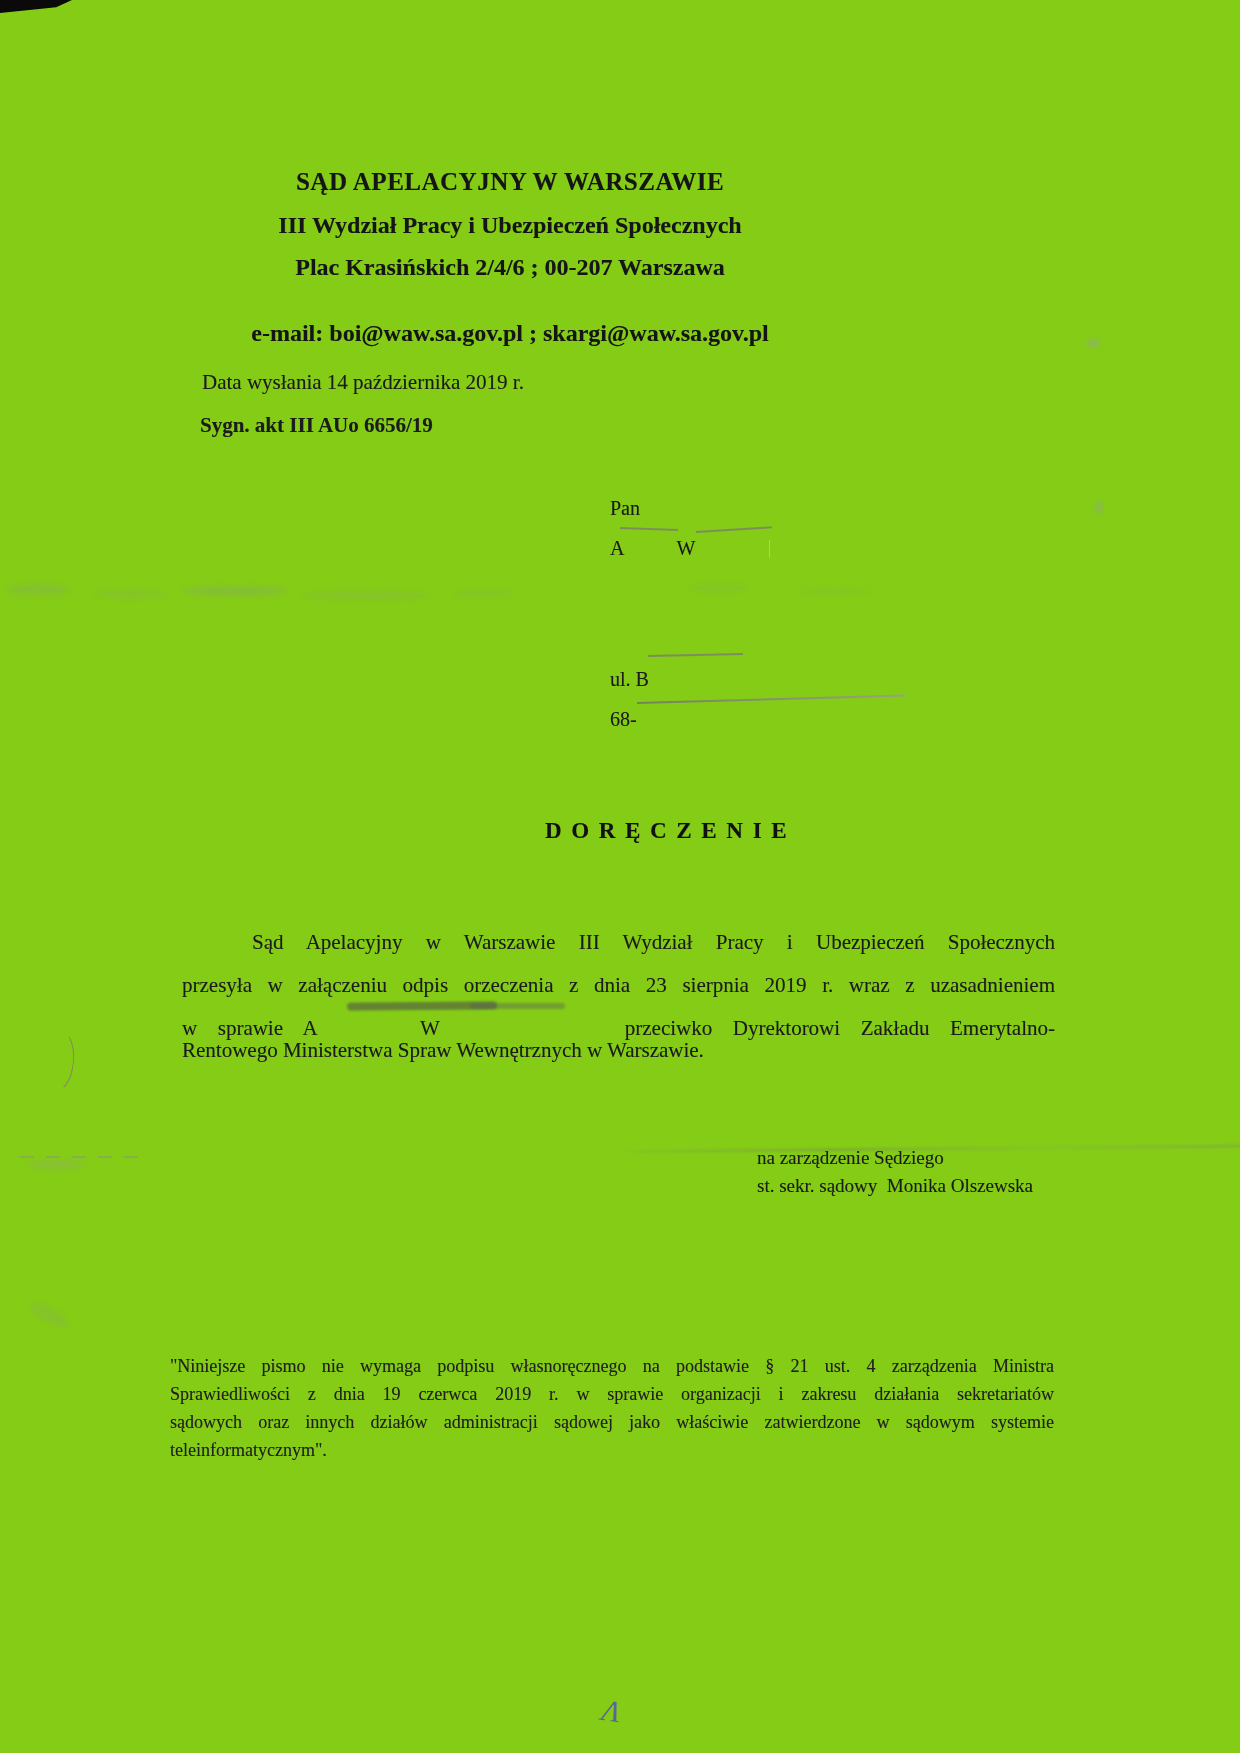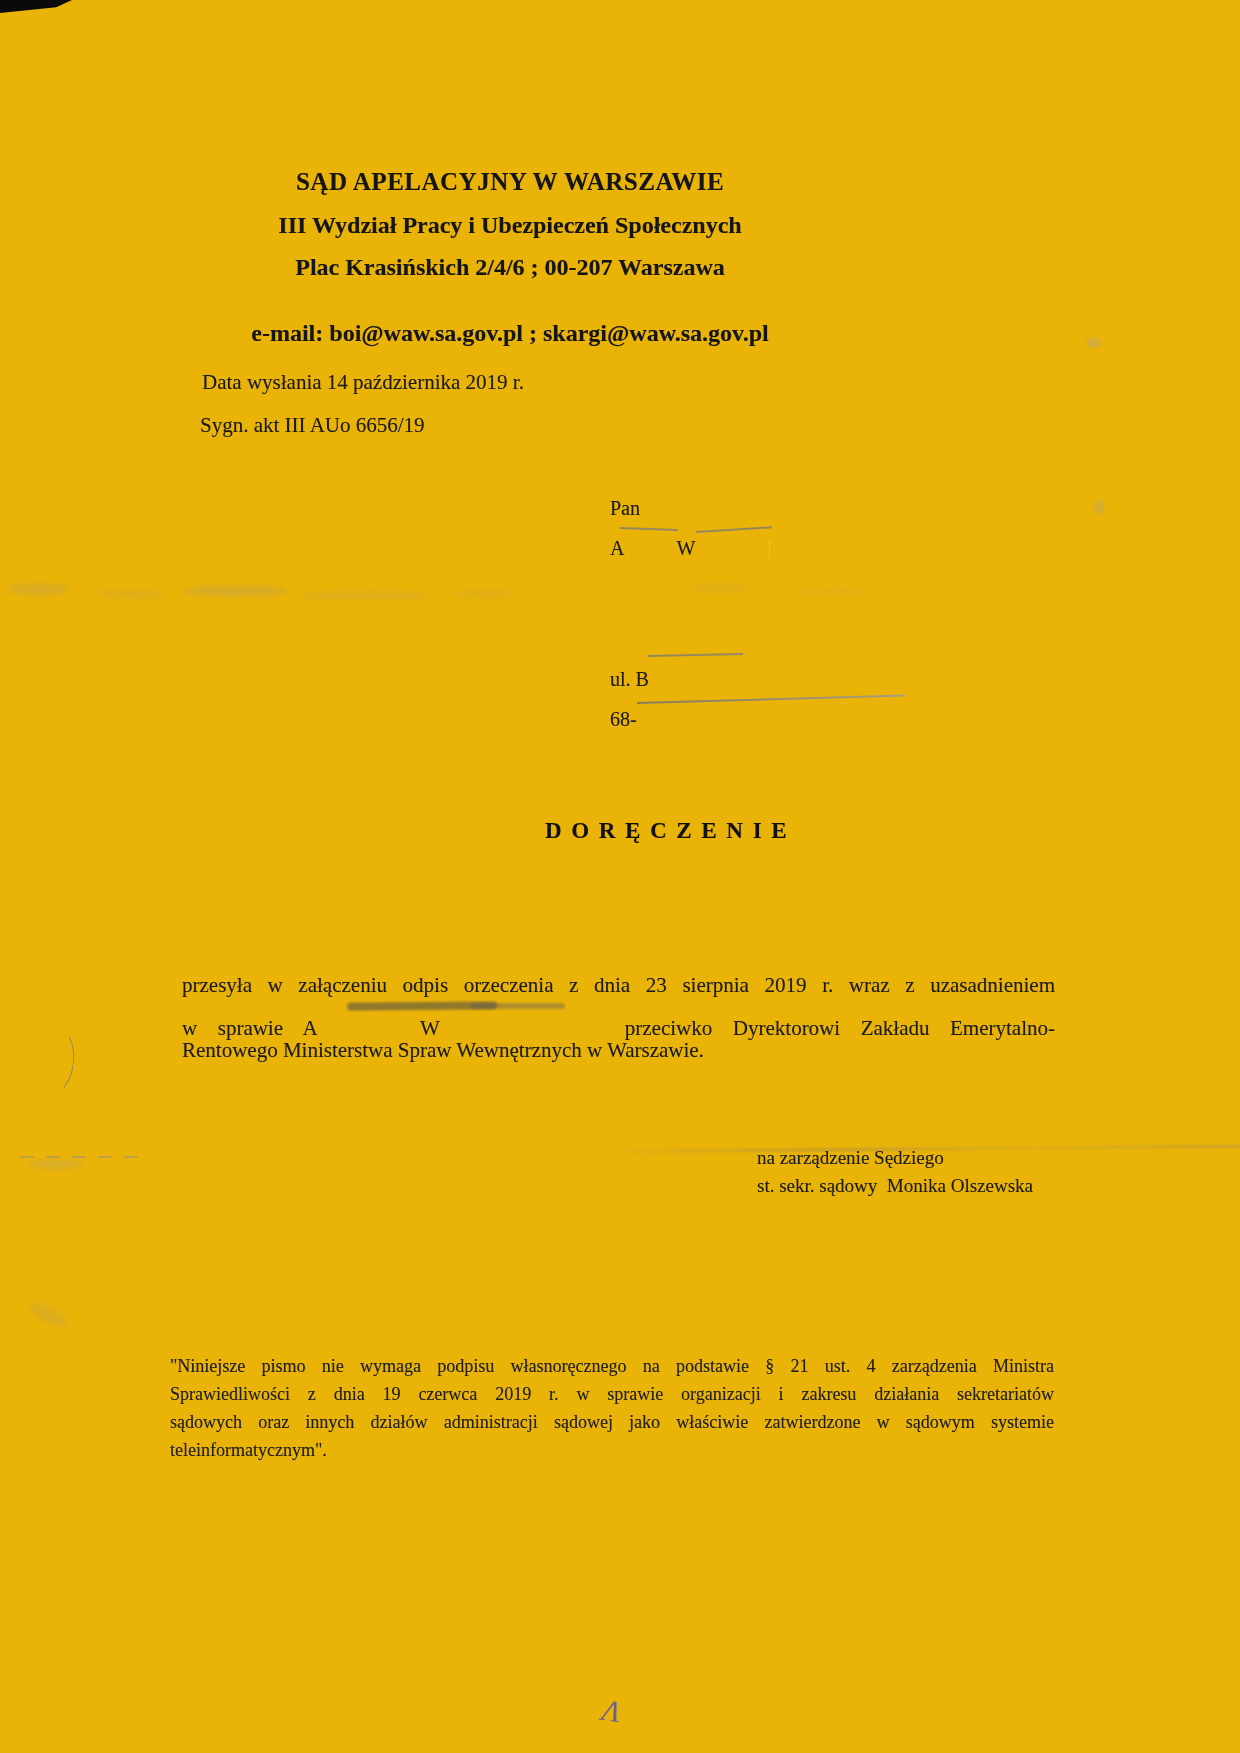--- a/index.html
+++ b/index.html
@@ -1,20 +1,20 @@
 <!DOCTYPE html>
 <html lang="pl"><head>
 <meta charset="utf-8">
 <style>
   html,body{margin:0;padding:0;background:#e9e9e9;}
   .page{
     position:relative;
     width:1240px;height:1753px;
     margin:0 auto;
-    background:#eab308;
+    background:#84cc16;
     font-family:"Liberation Serif","DejaVu Serif",serif;
     color:#1b1b1b;
     overflow:hidden;
   }
   .abs{position:absolute;}
   .doc-text{text-shadow:0.3px 0.3px 0.6px rgba(40,40,40,0.35);white-space:pre-wrap;}
 
   
   .corner-fold{
     left:0;top:0;width:72px;height:13px;background:#0a0a0a;
@@ -23,21 +23,21 @@
 
   
   .hdr{left:150px;width:720px;text-align:center;font-weight:700;color:#151515;}
   .hdr-court   {top:168px;font-size:25px;letter-spacing:0.5px;}
   .hdr-division{top:212px;font-size:24px;}
   .hdr-address {top:254px;font-size:24px;}
   .hdr-phone   {top:290px;font-size:24px;}
   .hdr-email   {top:320px;font-size:24px;}
 
   .sent-date{left:202px;top:370px;font-size:21px;}
-  .case-no  {left:200px;top:413px;font-size:21px;font-weight:400;}
+  .case-no  {left:200px;top:413px;font-size:21px;font-weight:700;}
 
   
   .addr{left:602px;font-size:20px;margin-left:8px;}
   .addr-pan   {top:497px;}
   .addr-name  {top:537px;}
   .addr-name .gap{display:inline-block;width:52px;}
   .addr-street{top:668px;}
   .addr-postal{top:708px;}
 
   .redline{background:#7a7a7a;height:2px;opacity:0.75;transform-origin:left center;}
@@ -127,20 +127,21 @@
   <div class="abs redline redline-a"></div>
   <div class="abs redline redline-b"></div>
   <div class="abs redline-tick"></div>
   <div class="abs addr addr-street doc-text">ul. B</div>
   <div class="abs redline redline-street"></div>
   <div class="abs addr addr-postal doc-text">68-</div>
   <div class="abs redline-postal"></div>
 
   <div class="abs doc-title doc-text">DORĘCZENIE</div>
 
+  <div class="abs body-line bl1 jl doc-text">Sąd Apelacyjny w Warszawie III Wydział Pracy i Ubezpieczeń Społecznych</div>
   <div class="abs body-line bl2 jl doc-text">przesyła w załączeniu odpis orzeczenia z dnia 23 sierpnia 2019 r. wraz z uzasadnieniem</div>
   <div class="abs body-line bl3 jl doc-text">w sprawie A&nbsp;&nbsp;&nbsp;&nbsp; W&nbsp;&nbsp;&nbsp;&nbsp;&nbsp;&nbsp;&nbsp;&nbsp; przeciwko Dyrektorowi Zakładu Emerytalno-</div>
   <div class="abs body-line bl4 doc-text">Rentowego Ministerstwa Spraw Wewnętrznych w Warszawie.</div>
   <div class="abs smear1"></div>
   <div class="abs smear2"></div>
 
   <div class="abs streak-main"></div>
   <div class="abs streak-dashes"></div>
   <div class="abs streak-blob"></div>
   <div class="abs sig sig-auth doc-text">na zarządzenie Sędziego</div>

